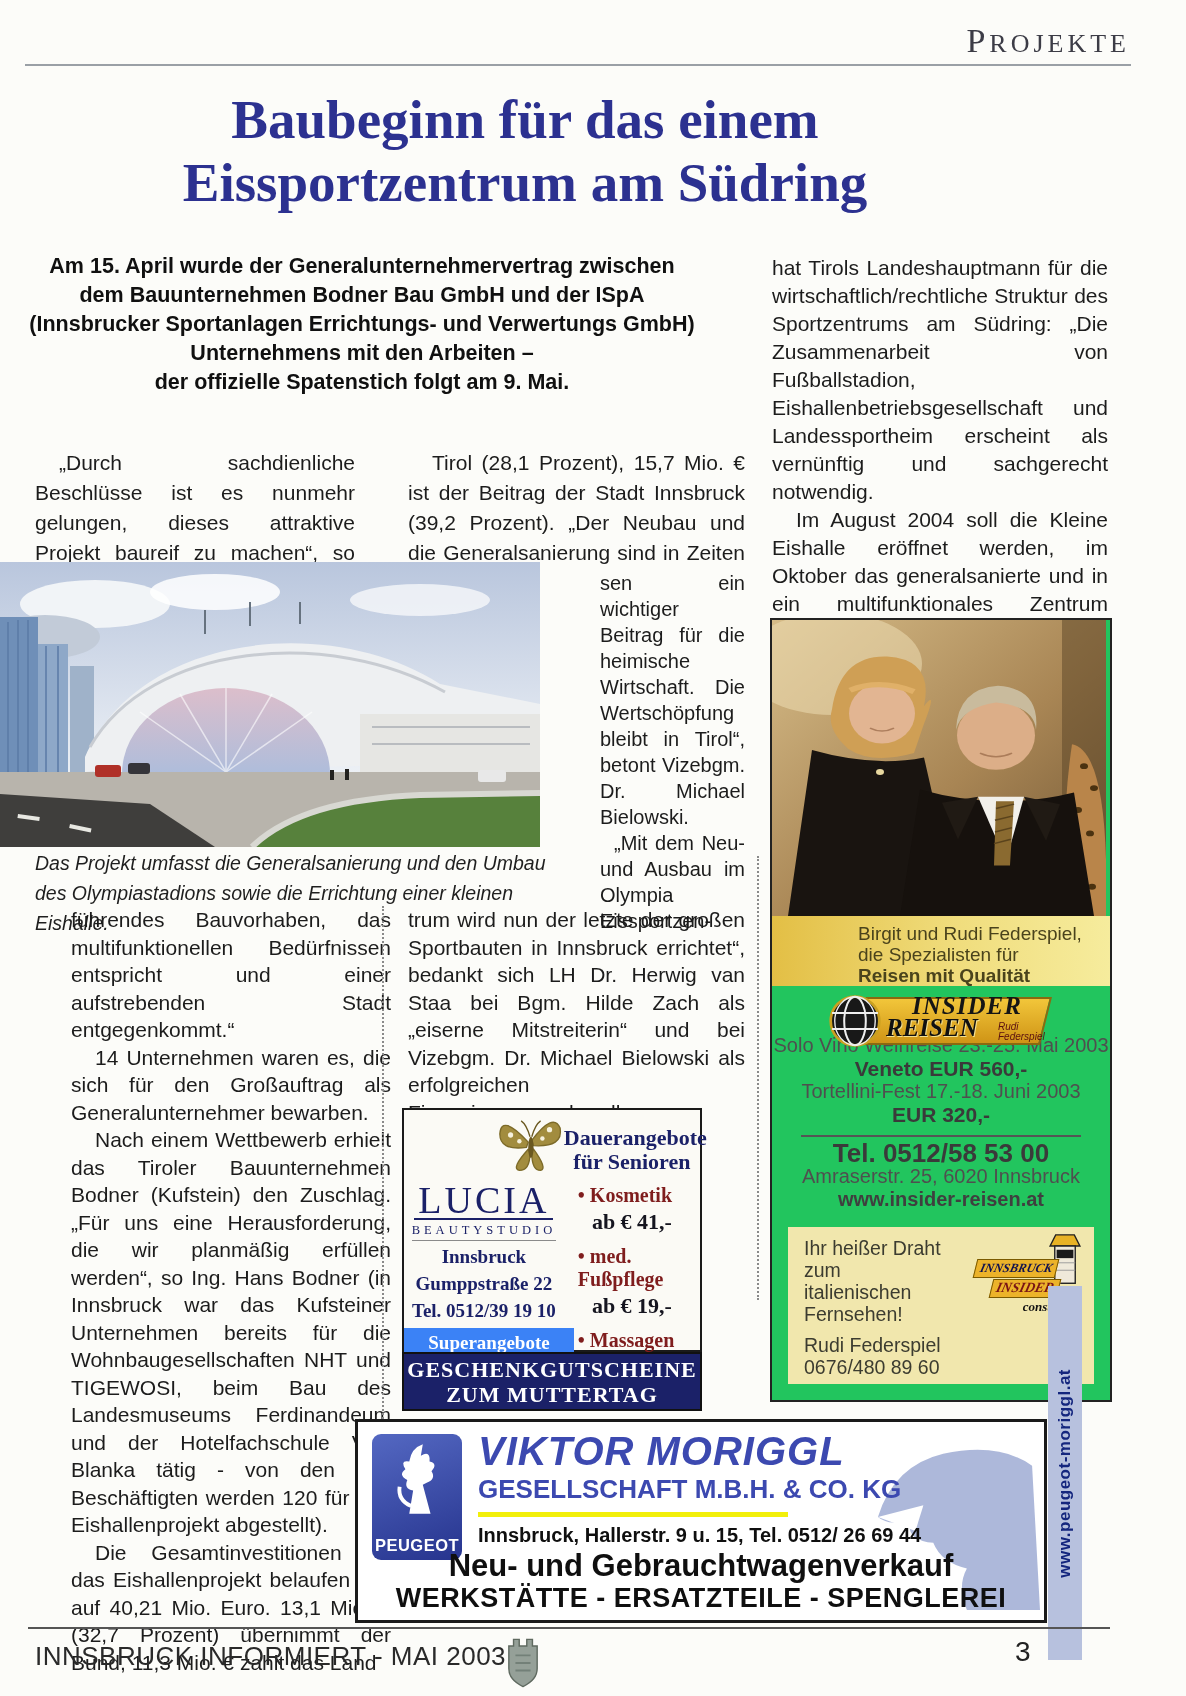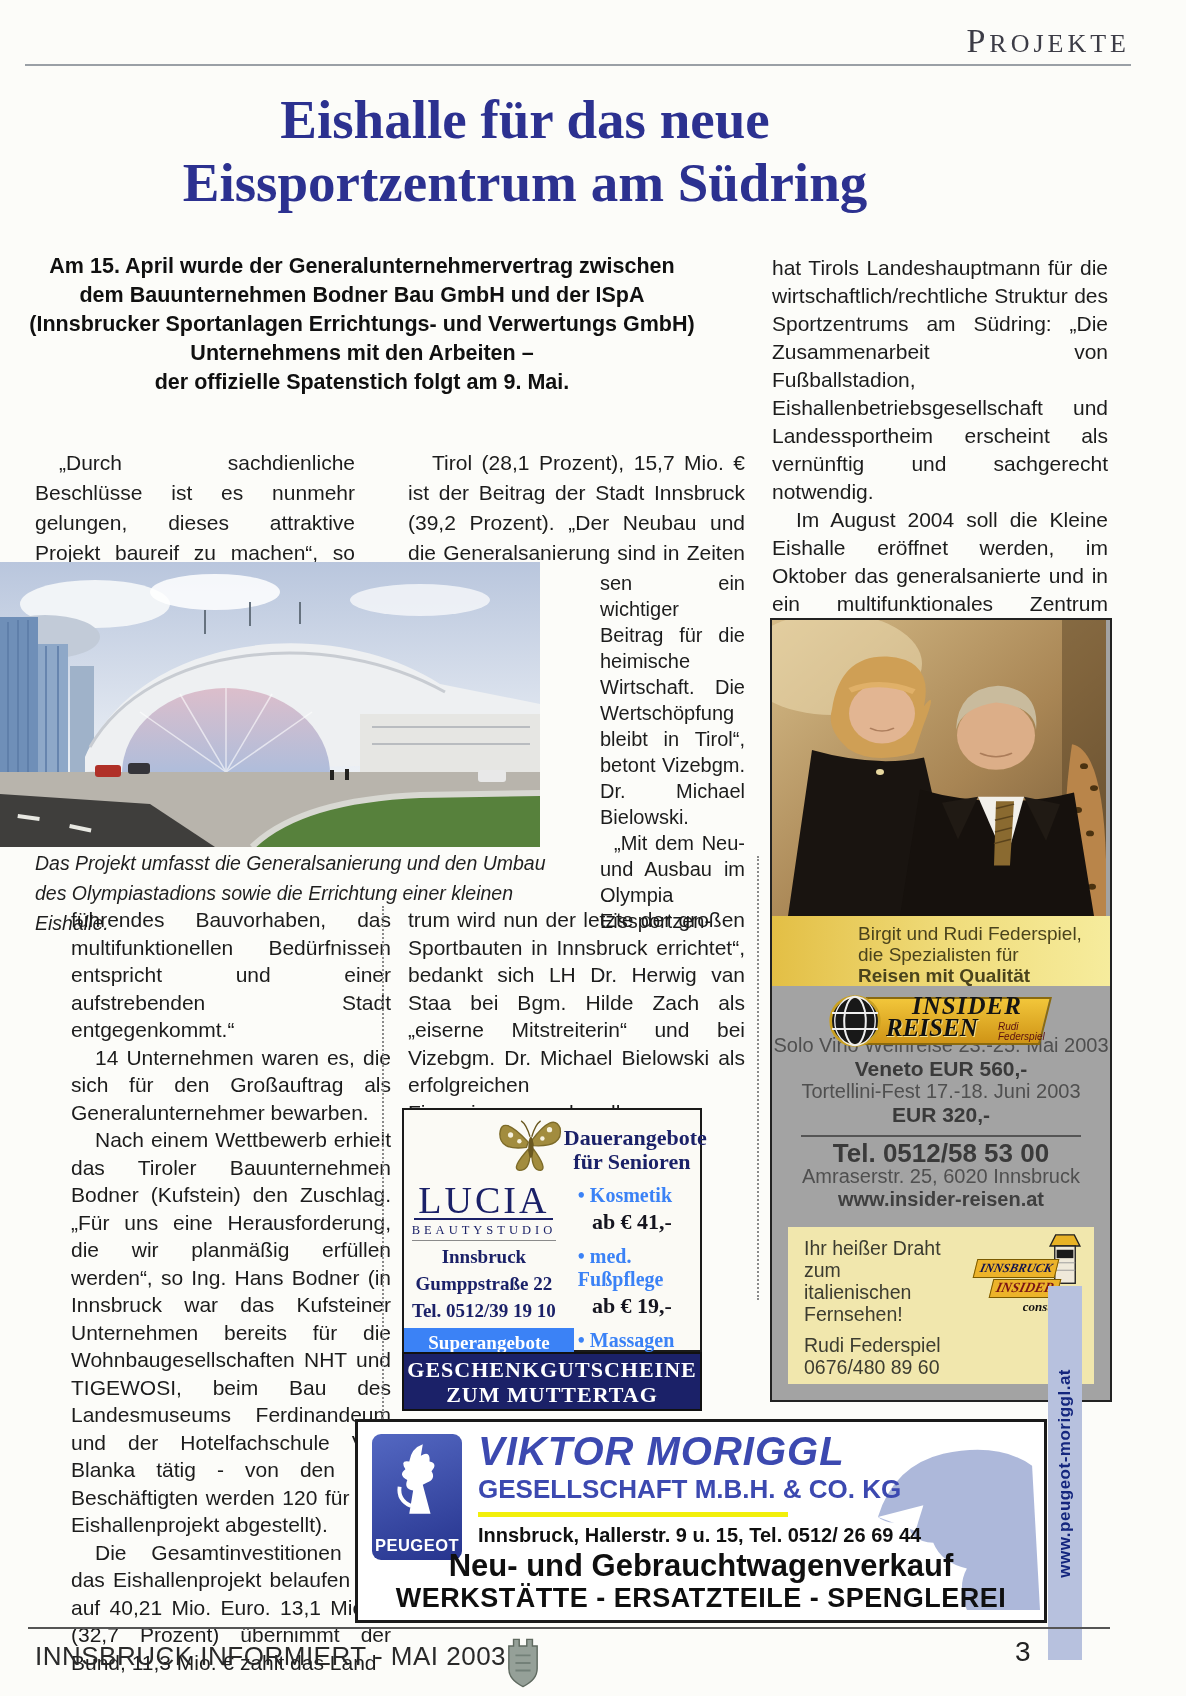--- a/index.html
+++ b/index.html
@@ -41,30 +41,30 @@
     color:#1b2168;line-height:36px;border-bottom:2px solid #1b2168;display:inline-block;padding:0 4px;}
   .lucia-type{font-family:"Liberation Serif",serif;font-size:12.5px;letter-spacing:4px;
     color:#1b2168;border-bottom:1px solid #8a8a8a;display:inline-block;margin-top:2px;padding-bottom:2px;}
   .lucia-addr{font-family:"Liberation Serif",serif;font-weight:bold;font-size:19px;
     line-height:23px;color:#1b2168;margin-top:4px;}
   .lucia-badge{margin:6px auto 0;background:#3b82f6;color:#fff;width:170px;
     font-family:"Liberation Serif",serif;font-weight:bold;font-size:19px;line-height:23px;padding:3px 0;}
   .lucia-right{width:46%;text-align:center;padding-top:16px;}
   .lucia-offers-title{font-family:"Liberation Serif",serif;font-weight:bold;font-size:22px;
     line-height:24px;color:#1b2168;}
-  .lucia-item{font-family:"Liberation Serif",serif;font-weight:bold;font-size:20px;color:#3b82f6;
+  .lucia-item{font-family:"Liberation Serif",serif;font-weight:bold;font-size:20px;color:#7f1d1d;
     margin-top:10px;text-align:left;padding-left:14px;}
   .lucia-price{font-family:"Liberation Serif",serif;font-weight:bold;font-size:22px;color:#15151f;margin-top:2px;}
   #butterfly{position:absolute;left:88px;top:2px;}
   
   #gift{left:402px;top:1352px;width:296px;height:52px;background:#1b2168;border:2px solid #111;
     color:#fff;text-align:center;font-family:"Liberation Serif",serif;font-weight:bold;
     font-size:22px;line-height:25px;padding-top:3px;letter-spacing:1px;}
   
-  #rightad{left:770px;top:618px;width:338px;height:780px;border:2px solid #222;background:#a3a3a3;
+  #rightad{left:770px;top:618px;width:338px;height:780px;border:2px solid #222;background:#22c55e;
     display:flex;flex-direction:column;}
   #couple{width:334px;height:405px;display:block;}
   #capband{height:72px;background:linear-gradient(90deg,#e3bf45,#f0dd7d 55%,#f6ec9d);
     padding:7px 8px 0 86px;font-size:19px;line-height:21px;color:#4a431c;}
   #capband .b{font-weight:bold;}
   .insider-offers{text-align:center;color:#4f4f4f;font-size:20px;line-height:23px;}
   .insider-offers .price{font-weight:bold;font-size:21px;color:#3a3a3a;}
   .insider-divider{width:280px;border-top:2px solid #555;margin:9px auto 5px;}
   .insider-phone{font-weight:bold;font-size:26px;color:#3a3a3a;}
   .insider-web{font-weight:bold;font-size:20px;color:#3f3f3f;}
@@ -117,21 +117,21 @@
 </style>
 </head>
 <body>
 
 <div class="page">
 
   <div class="abs" id="header-label">PROJEKTE</div>
   <div class="abs" id="header-rule"></div>
 
   <div class="abs" id="title">
-    <div>Eishalle für das neue</div>
+    <div>Baubeginn für das einem</div>
     <div>Eissportzentrum am Südring</div>
   </div>
 
   <div class="abs" id="lead">
     <div>Am 15. April wurde der Generalunternehmervertrag zwischen</div>
     <div>dem Bauunternehmen Bodner Bau GmbH und der ISpA</div>
     <div>(Innsbrucker Sportanlagen Errichtungs- und Verwertungs GmbH)</div>
     <div>Unternehmens mit den Arbeiten –</div>
     <div>der offizielle Spatenstich folgt am 9. Mai.</div>
   </div>

